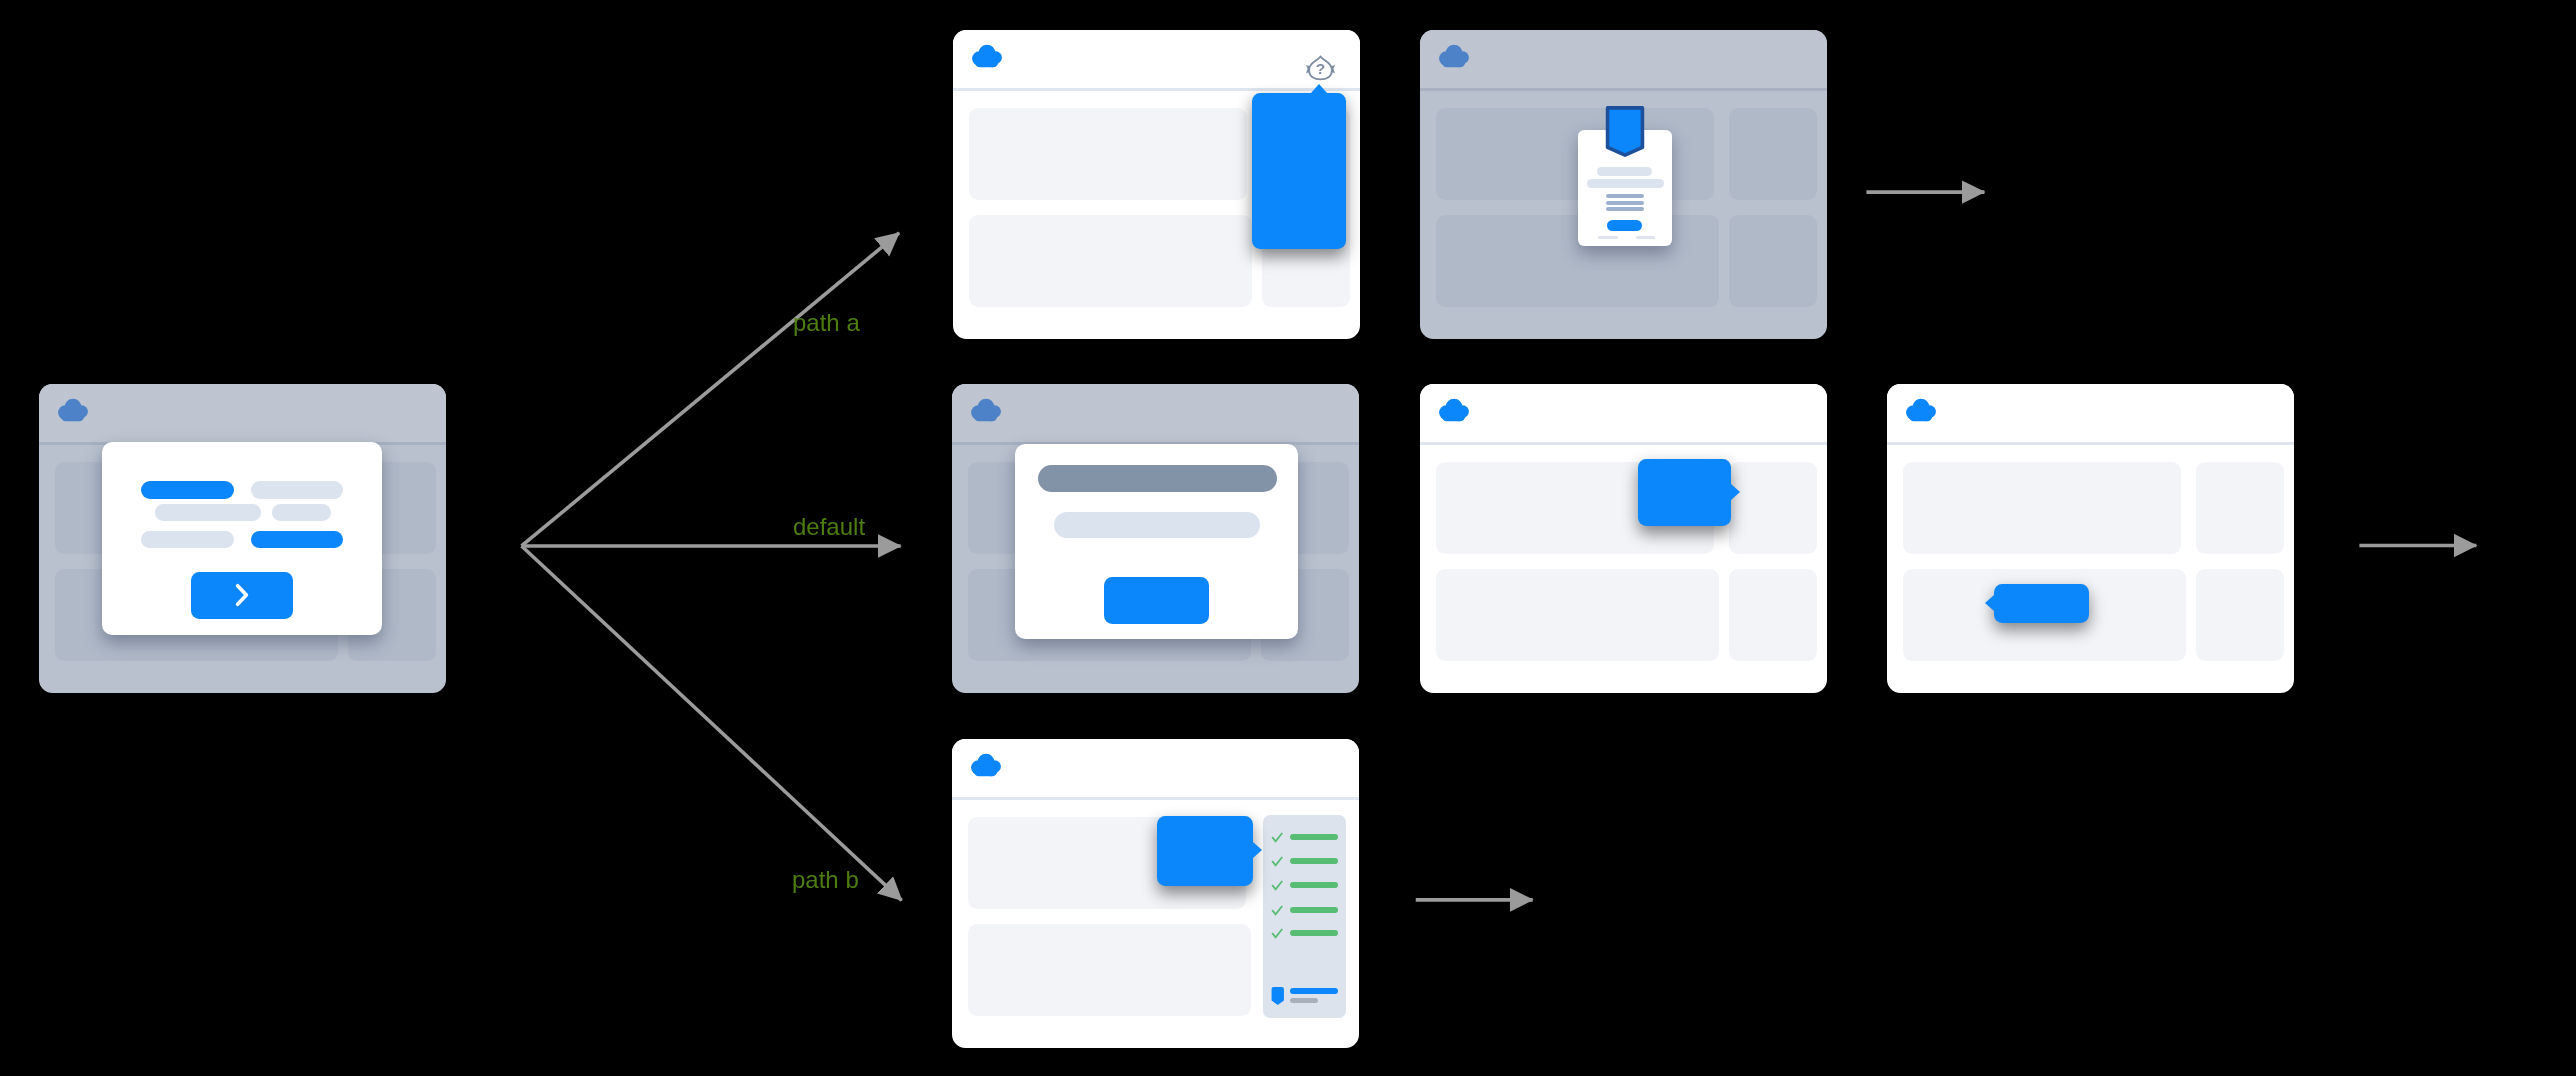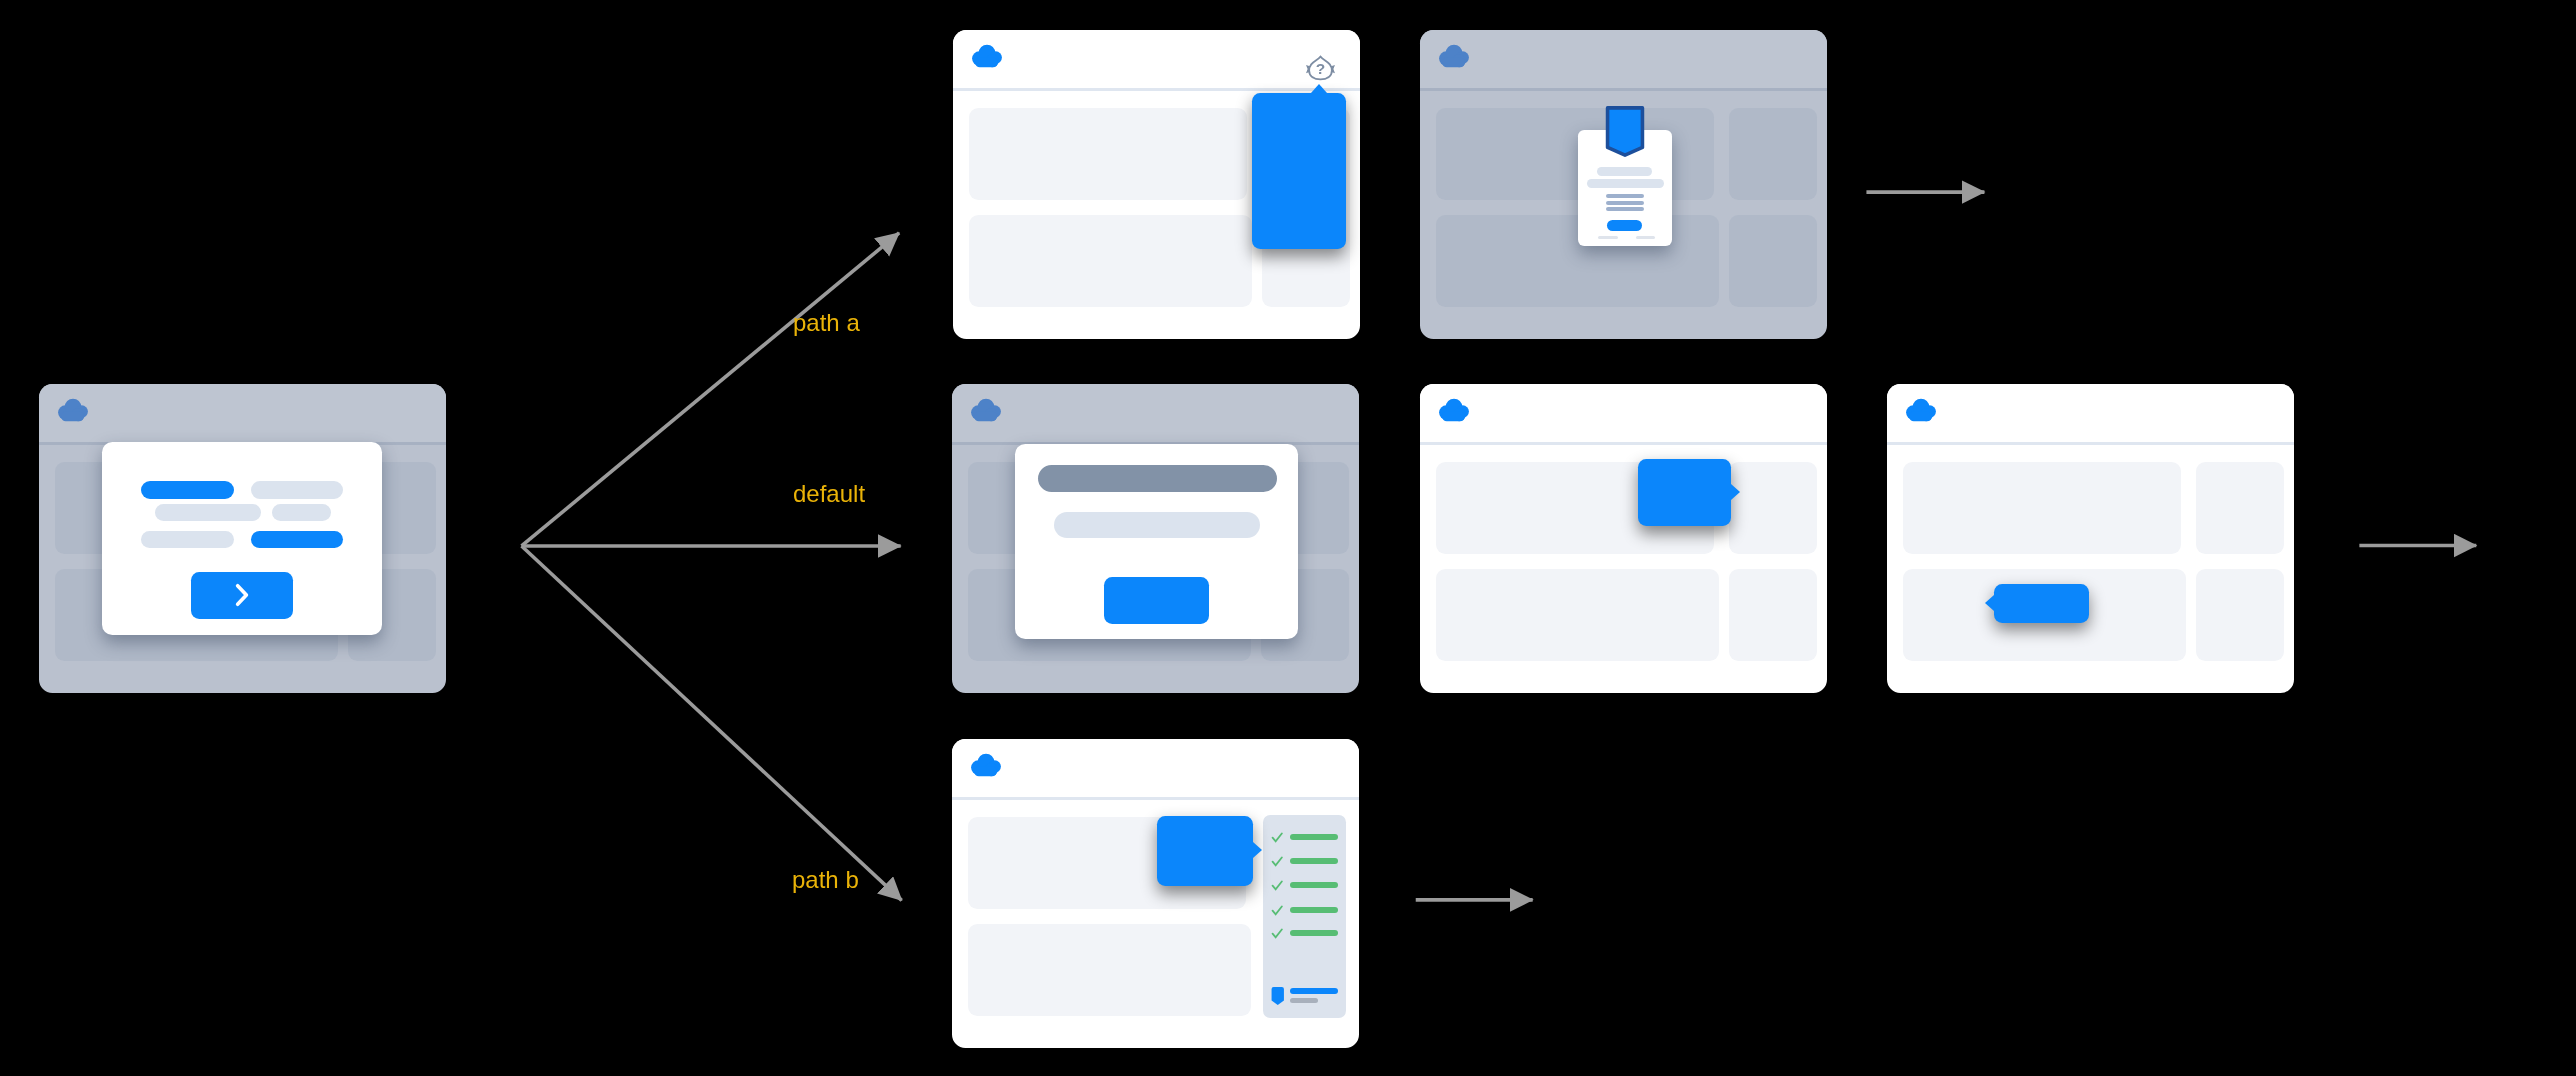--- a/index.html
+++ b/index.html
@@ -38,21 +38,21 @@
   .ptr.right{left:100%;border-width:8.8px 0 8.8px 9.8px;border-left-color:#0b86fb;}
   .ptr.left{right:100%;border-width:8.8px 9.8px 8.8px 0;border-right-color:#0b86fb;}
   .ptr.top{bottom:100%;border-width:0 8.8px 9.8px 8.8px;border-bottom-color:#0b86fb;}
   
   .panel{position:absolute;background:#dce3ed;border-radius:7.2px;}
   .chk-item{position:absolute;left:0;width:83px;height:13.4px;}
   .chk-item .tick{position:absolute;left:7.7px;top:0.5px;}
   .chk-item .gbar{position:absolute;left:27px;top:3.1px;width:48px;height:5.7px;
                   border-radius:3.1px;background:#57bd74;}
   
-  .lbl{position:absolute;color:#eab308;font-size:24px;line-height:1.1;white-space:nowrap;}
+  .lbl{position:absolute;color:#4d7c0f;font-size:24px;line-height:1.1;white-space:nowrap;}
   .arrows{position:absolute;left:0;top:0;}
 </style>
 </head>
 <body>
 
 <div id="canvas">
 
   <svg class="arrows" width="2747" height="1076" viewBox="0 0 5332 2089">
     <defs>
       <marker id="ah" markerUnits="userSpaceOnUse" markerWidth="50" markerHeight="48" refX="44" refY="23" orient="auto">
@@ -63,21 +63,21 @@
       <line x1="1012" y1="1060" x2="1745" y2="452" marker-end="url(#ah)"></line>
       <line x1="1012" y1="1060" x2="1748" y2="1060" marker-end="url(#ah)"></line>
       <line x1="1012" y1="1060" x2="1750" y2="1748" marker-end="url(#ah)"></line>
       <line x1="3623" y1="373" x2="3852" y2="373" marker-end="url(#ah)"></line>
       <line x1="4580" y1="1059" x2="4807" y2="1059" marker-end="url(#ah)"></line>
       <line x1="2748" y1="1747" x2="2975" y2="1747" marker-end="url(#ah)"></line>
     </g>
   </svg>
 
   <span class="lbl" style="left:793px;top:310px">path a</span>
-  <span class="lbl" style="left:793px;top:481px">default</span>
+  <span class="lbl" style="left:793px;top:514px">default</span>
   <span class="lbl" style="left:792px;top:867px">path b</span>
 
   <div class="card gray" style="left:39px;top:384px">
     <div class="card-clip">
       <div class="header">
         <span class="cloud">
           <svg width="36" height="26" viewBox="0 0 70 50">
               <g fill="currentColor">
             <circle cx="20" cy="30" r="14"></circle>
                 <circle cx="35" cy="19" r="16"></circle>

